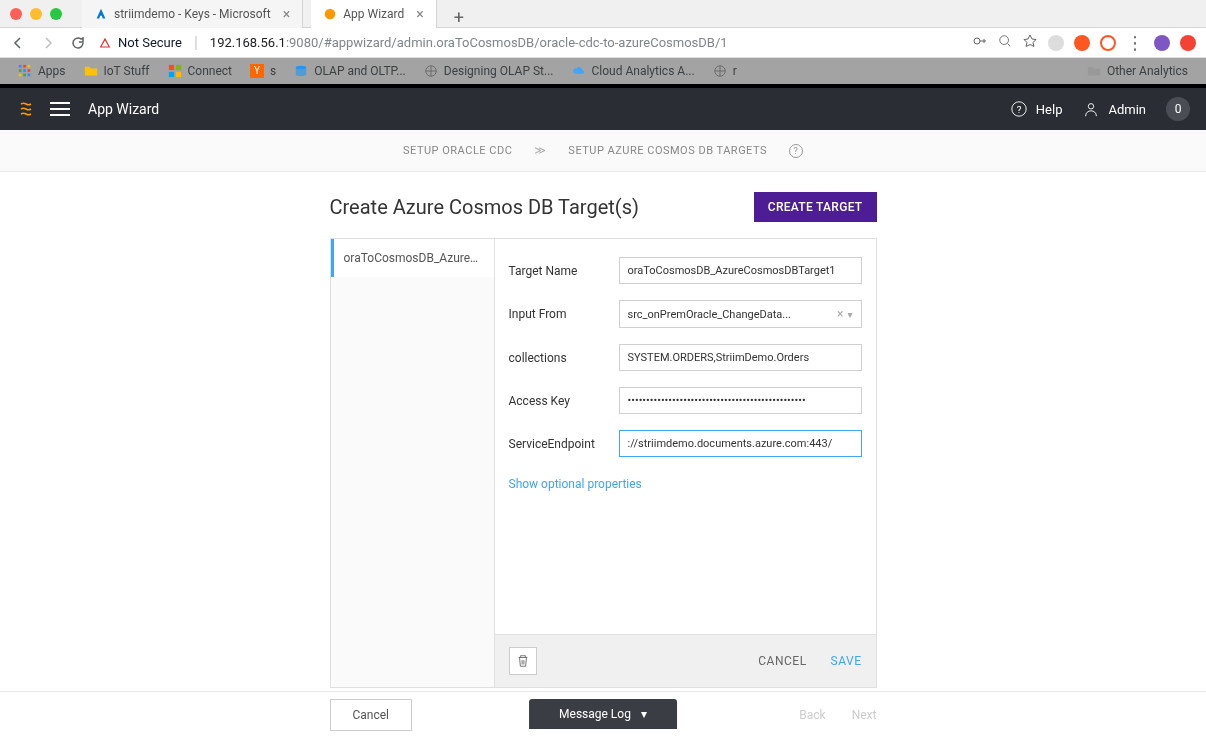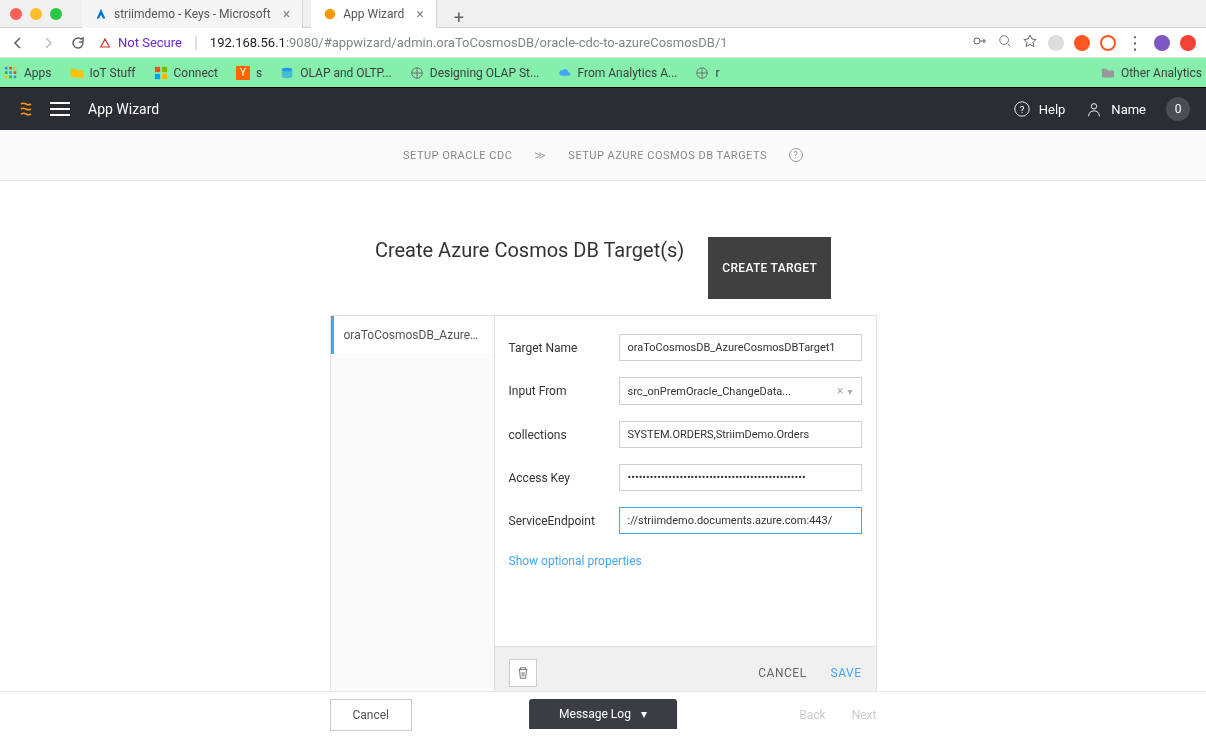--- a/index.html
+++ b/index.html
@@ -16,52 +16,52 @@
 .browser-tab { display: flex; align-items: center; gap: 6px; padding: 4px 12px; font-size: 12px; color: #555; border-right: 1px solid #d4d4d4; height: 28px; background: #f5f5f5; }
 .browser-tab.active { background: #fff; }
 .tab-favicon { width: 14px; height: 14px; display: inline-block; }
 .tab-close { color: #888; font-size: 14px; margin-left: 6px; }
 .new-tab { width: 28px; text-align: center; color: #666; font-size: 18px; }
 
 
 .addr-bar { height: 30px; background: #fff; border-bottom: 1px solid #e0e0e0; display: flex; align-items: center; padding: 0 10px; gap: 12px; }
 .nav-icons { display: flex; gap: 14px; color: #5f6368; }
 .nav-icon { width: 16px; height: 16px; display: flex; align-items: center; justify-content: center; cursor: pointer; }
-.addr-security { display: flex; align-items: center; gap: 6px; font-size: 13px; color: #6d28d9; }
+.addr-security { display: flex; align-items: center; gap: 6px; font-size: 13px; color: #0f172a; }
 .addr-url { font-size: 13px; color: #202124; flex: 1; }
 .addr-url .gray { color: #80868b; }
 .addr-right { display: flex; gap: 10px; align-items: center; color: #5f6368; }
 .icon-circle { width: 16px; height: 16px; border-radius: 50%; display: inline-block; }
 
 
-.bookmarks-bar { height: 30px; background: #86efac; border-bottom: 1px solid #000000; display: flex; align-items: center; padding: 0 4px; gap: 18px; font-size: 12px; color: #3c4043; }
+.bookmarks-bar { height: 30px; background: #a3a3a3; border-bottom: 4px solid #000000; display: flex; align-items: center; padding: 0 18px; gap: 18px; font-size: 12px; color: #3c4043; }
 .bm-item { display: flex; align-items: center; gap: 6px; cursor: pointer; }
 .bm-icon { width: 14px; height: 14px; display: inline-block; }
 .bm-right { margin-left: auto; display: flex; align-items: center; gap: 6px; }
 
 
 .app-header { height: 42px; background: #2a2e34; color: #fff; display: flex; align-items: center; padding: 0 16px; }
 .app-logo { width: 20px; height: 20px; margin-right: 14px; }
 .hamburger { width: 20px; height: 14px; margin-right: 18px; cursor: pointer; }
 .hamburger div { height: 2px; background: #fff; margin-bottom: 4px; }
 .app-title { font-size: 14px; font-weight: 400; }
 .app-header-right { margin-left: auto; display: flex; align-items: center; gap: 20px; font-size: 13px; }
 .hdr-item { display: flex; align-items: center; gap: 8px; cursor: pointer; }
 .badge-count { width: 24px; height: 24px; border-radius: 50%; background: #4a4e54; display: flex; align-items: center; justify-content: center; font-size: 12px; }
 
 
-.breadcrumb-bar { height: 51px; background: #fafafa; border-bottom: 1px solid #e8e8e8; display: flex; align-items: center; justify-content: center; gap: 22px; font-size: 11px; color: #888; letter-spacing: 0.5px; }
+.breadcrumb-bar { height: 42px; background: #fafafa; border-bottom: 1px solid #e8e8e8; display: flex; align-items: center; justify-content: center; gap: 22px; font-size: 11px; color: #888; letter-spacing: 0.5px; }
 .breadcrumb-bar .sep { color: #aaa; }
 .bc-help { width: 14px; height: 14px; border: 1px solid #999; border-radius: 50%; display: inline-flex; align-items: center; justify-content: center; font-size: 9px; color: #999; }
 
 
 .content-area { background: #fff; padding: 20px 0 0 0; display: flex; flex-direction: column; align-items: center; position: relative; height: calc(737px - 28px - 30px - 30px - 42px - 42px - 46px); overflow: hidden; }
-.title-row { display: flex; align-items: center; gap: 24px; margin-bottom: 16px; width: 547px; justify-content: center; }
+.title-row { display: flex; align-items: center; gap: 24px; margin-bottom: 16px; width: 547px; justify-content: space-between; }
 .page-heading { font-size: 20px; font-weight: 400; color: #333; }
-.create-btn { background: #404040; color: #fff; border: none; padding: 24px 14px; font-size: 12px; font-weight: 500; letter-spacing: 0.3px; cursor: pointer; margin-top: 36px; }
+.create-btn { background: #4c1d95; color: #fff; border: none; padding: 8px 14px; font-size: 12px; font-weight: 500; letter-spacing: 0.3px; cursor: pointer; }
 
 .two-col { display: flex; width: 547px; border: 1px solid #e0e0e0; height: 450px; }
 .left-col { width: 164px; background: #fafafa; border-right: 1px solid #e0e0e0; }
 .target-item { padding: 12px 10px; font-size: 12px; color: #555; border-left: 3px solid #42a5f5; background: #fff; white-space: nowrap; overflow: hidden; text-overflow: ellipsis; }
 .right-col { flex: 1; background: #fff; display: flex; flex-direction: column; }
 .form-body { padding: 18px 14px 10px 14px; }
 .form-row { display: flex; align-items: center; margin-bottom: 16px; }
 .form-label { width: 110px; font-size: 12px; color: #333; }
 .form-input { flex: 1; border: 1px solid #d0d0d0; padding: 6px 8px; font-size: 11px; color: #333; background: #fff; }
 .form-input.focused { border-color: #42a5f5; }
@@ -209,21 +209,21 @@
     <span class="bm-icon"><svg viewBox="0 0 16 16">
           <circle cx="8" cy="8" r="6" stroke="#666" fill="none"></circle>
           <path d="M2 8h12M8 2v12" stroke="#666"></path>
         </svg></span>
     <span>Designing OLAP St...</span>
   </div>
   <div class="bm-item">
     <span class="bm-icon"><svg viewBox="0 0 16 16">
           <path fill="#42a5f5" d="M4 11a3 3 0 0 1 1-6 4 4 0 0 1 7 2 2 2 0 0 1 0 4H4z"></path>
         </svg></span>
-    <span>From Analytics A...</span>
+    <span>Cloud Analytics A...</span>
   </div>
   <div class="bm-item">
     <span class="bm-icon"><svg viewBox="0 0 16 16">
           <circle cx="8" cy="8" r="6" stroke="#666" fill="none"></circle>
           <path d="M2 8h12M8 2v12" stroke="#666"></path>
         </svg></span>
     <span>r</span>
   </div>
   <div class="bm-right">
     <span class="bm-icon"><svg viewBox="0 0 16 16">
@@ -251,21 +251,21 @@
           <circle cx="10" cy="10" r="8" stroke="#fff" fill="none"></circle>
           <text x="10" y="14" text-anchor="middle" fill="#fff" font-size="11">?</text>
         </svg>
       <span>Help</span>
     </div>
     <div class="hdr-item">
       <svg viewBox="0 0 20 20" width="18" height="18">
           <circle cx="10" cy="7" r="3" stroke="#fff" fill="none"></circle>
           <path d="M4 18c0-4 3-6 6-6s6 2 6 6" stroke="#fff" fill="none"></path>
         </svg>
-      <span>Name</span>
+      <span>Admin</span>
     </div>
     <div class="badge-count">
       <span>0</span>
     </div>
   </div>
 </div>
 
 <div class="breadcrumb-bar">
   <span>SETUP ORACLE CDC</span>
   <span class="sep">≫</span>

